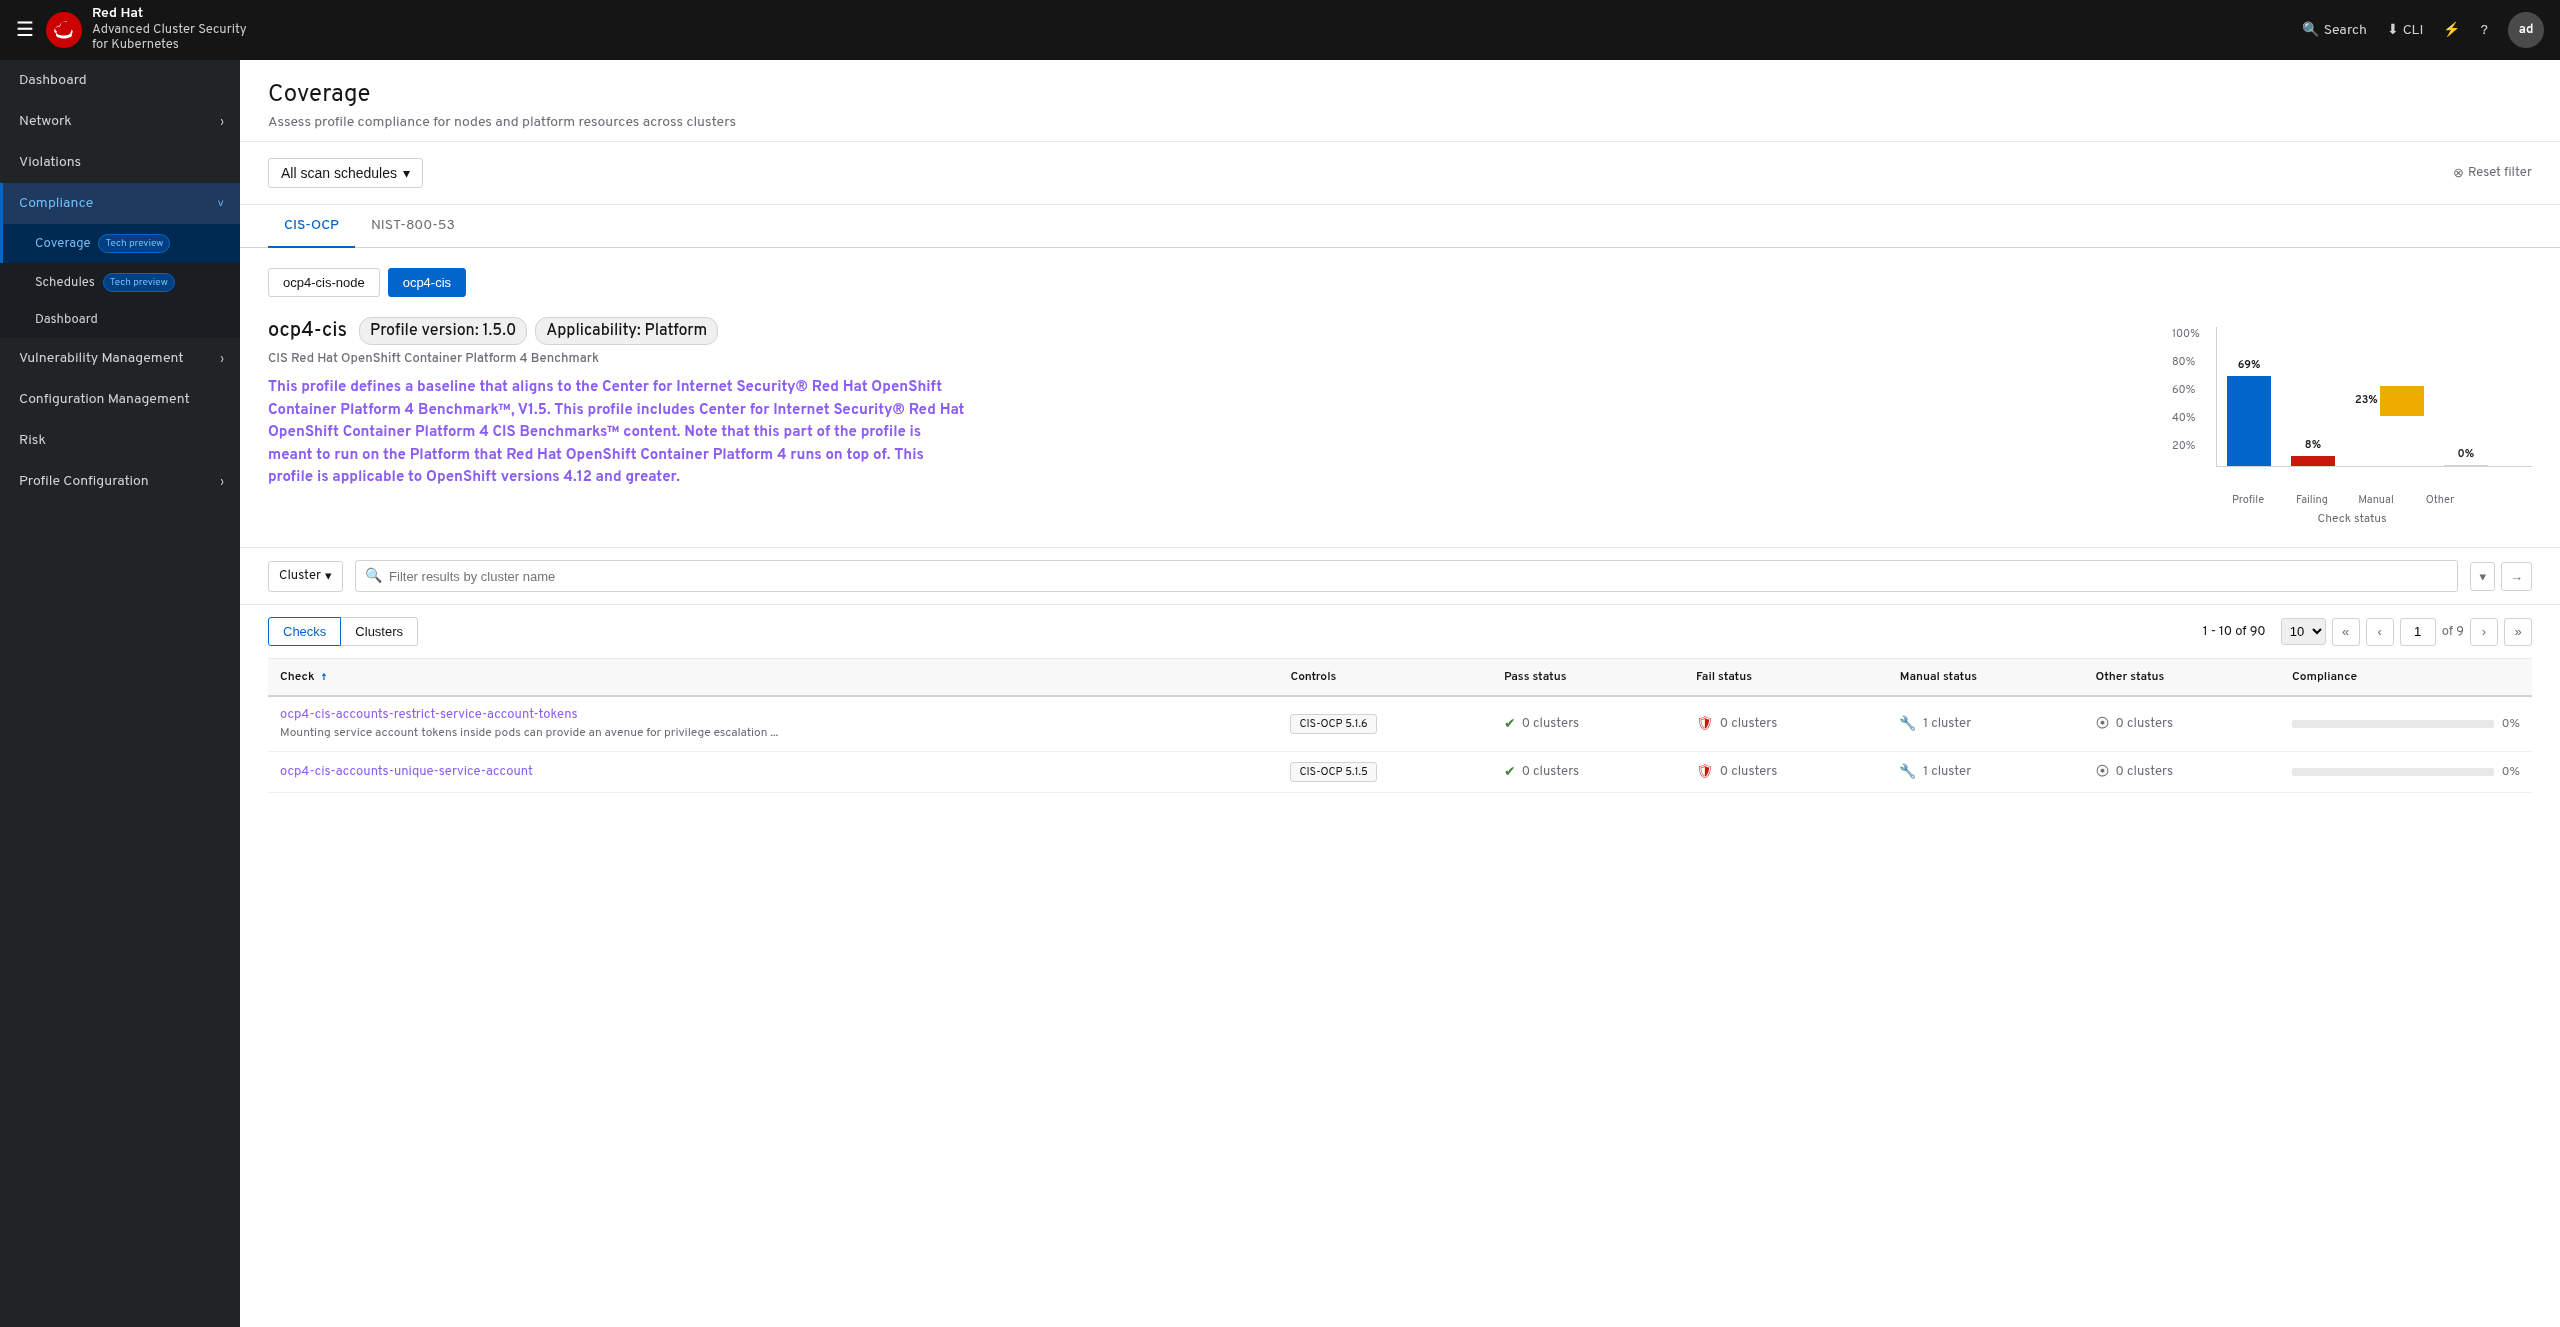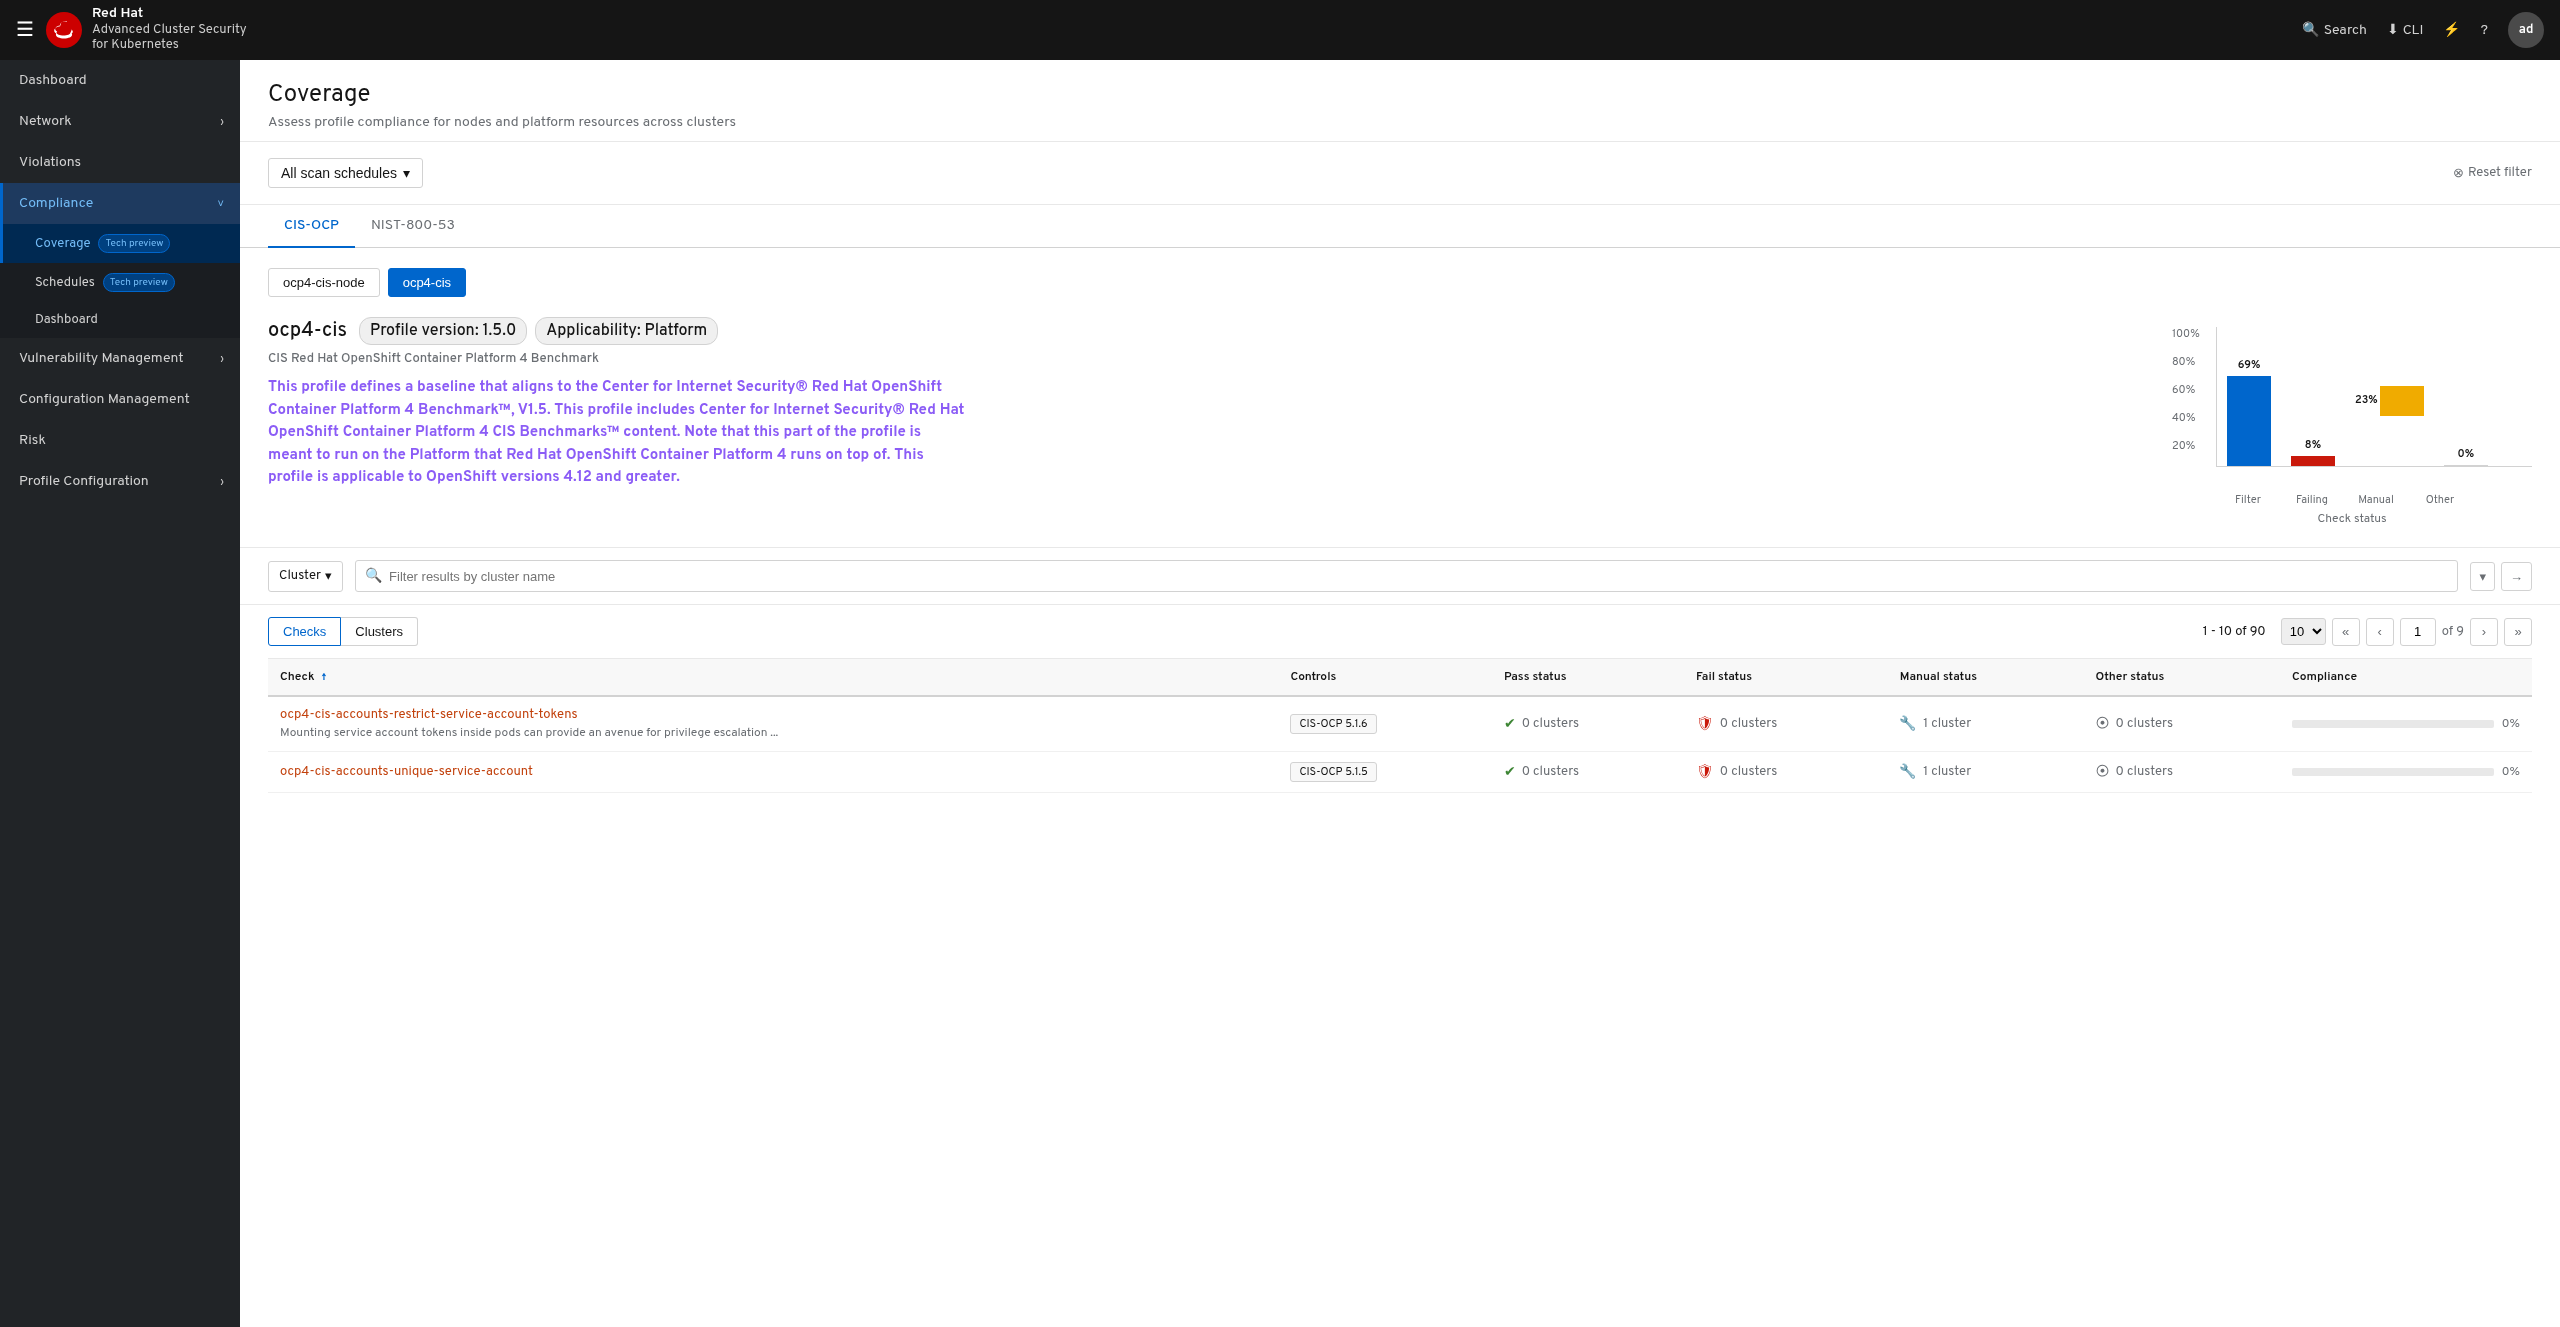--- a/index.html
+++ b/index.html
@@ -286,21 +286,21 @@
       white-space: nowrap;
     }
     .checks-table th.sortable { cursor: pointer; }
     .checks-table th .sort-icon { font-size: 10px; color: #06c; margin-left: 4px; }
     .checks-table td {
       padding: 10px 12px;
       font-size: 13px;
       border-bottom: 1px solid #f0f0f0;
       vertical-align: middle;
     }
-    .check-link { color: #c2410c; cursor: pointer; text-decoration: none; font-size: 13px; }
+    .check-link { color: #8b5cf6; cursor: pointer; text-decoration: none; font-size: 13px; }
     .check-desc { color: #6a6e73; font-size: 12px; margin-top: 2px; }
     .control-badge {
       display: inline-block;
       padding: 2px 8px;
       border: 1px solid #d2d2d2;
       border-radius: 3px;
       font-size: 11px;
       color: #151515;
       background: #f8f8f8;
     }
@@ -467,21 +467,21 @@
                 <div class="chart-bar-group" style="display: flex; flex-direction: row; align-items: center; justify-content: flex-end; height: 130px;">
                   <div class="chart-bar-label-pct">23%</div>
                   <div class="chart-bar" style="height: 29.9px; background: rgb(240, 171, 0); width: 44px;"></div>
                 </div>
                 <div class="chart-bar-group" style="display: flex; flex-direction: column; align-items: center; justify-content: flex-end; height: 130px;">
                   <div class="chart-bar-label-pct">0%</div>
                   <div class="chart-bar" style="height: 1.3px; background: rgb(210, 210, 210); width: 44px;"></div>
                 </div>
               </div>
             <div class="chart-x-labels" style="position:absolute;bottom:0;left:44px;right:0;display:flex;gap:20px;padding:0 10px;" id="chartXLabels">
-            <div class="chart-x-label" style="font-size: 11px; color: rgb(106, 110, 115); width: 44px; text-align: center; margin-top: 4px;">Filter</div>
+            <div class="chart-x-label" style="font-size: 11px; color: rgb(106, 110, 115); width: 44px; text-align: center; margin-top: 4px;">Profile</div>
                 <div class="chart-x-label" style="font-size: 11px; color: rgb(106, 110, 115); width: 44px; text-align: center; margin-top: 4px;">Failing</div>
                 <div class="chart-x-label" style="font-size: 11px; color: rgb(106, 110, 115); width: 44px; text-align: center; margin-top: 4px;">Manual</div>
                 <div class="chart-x-label" style="font-size: 11px; color: rgb(106, 110, 115); width: 44px; text-align: center; margin-top: 4px;">Other</div>
               </div>
           </div>
           <div class="chart-title">Check status</div>
         </div>
       </div>
     </div>
 

